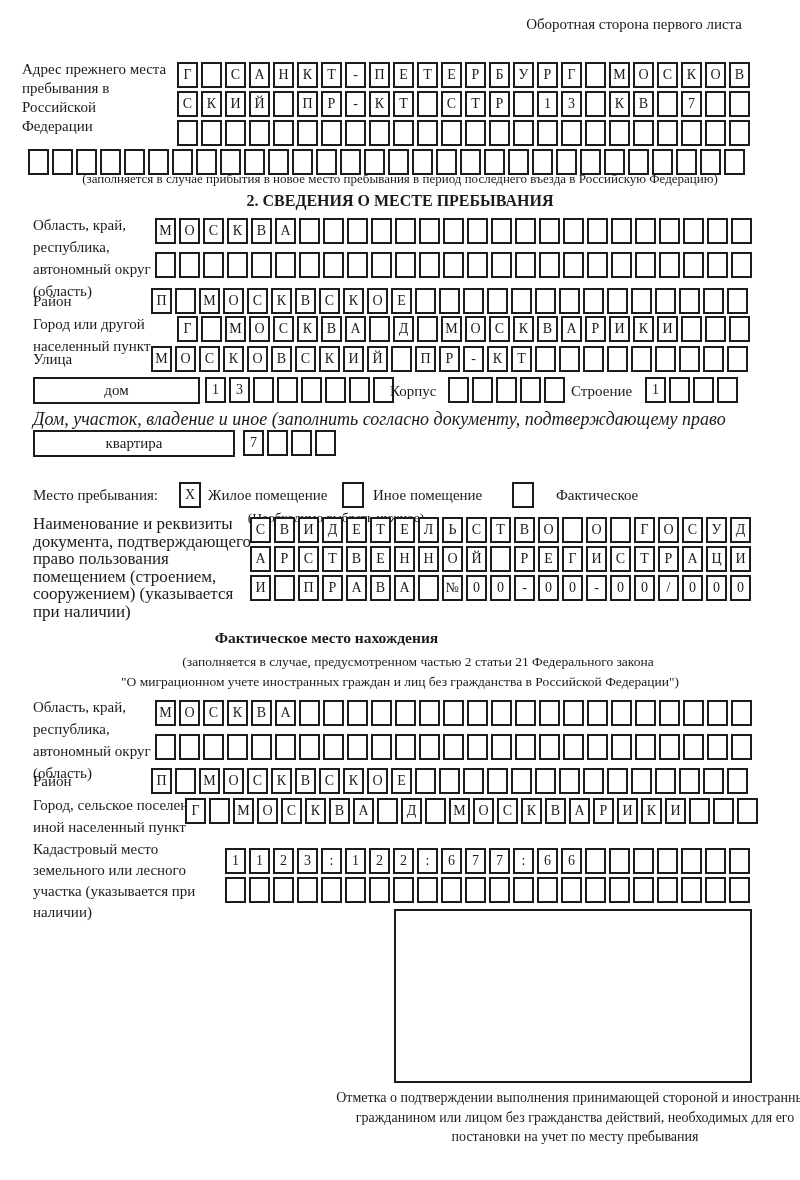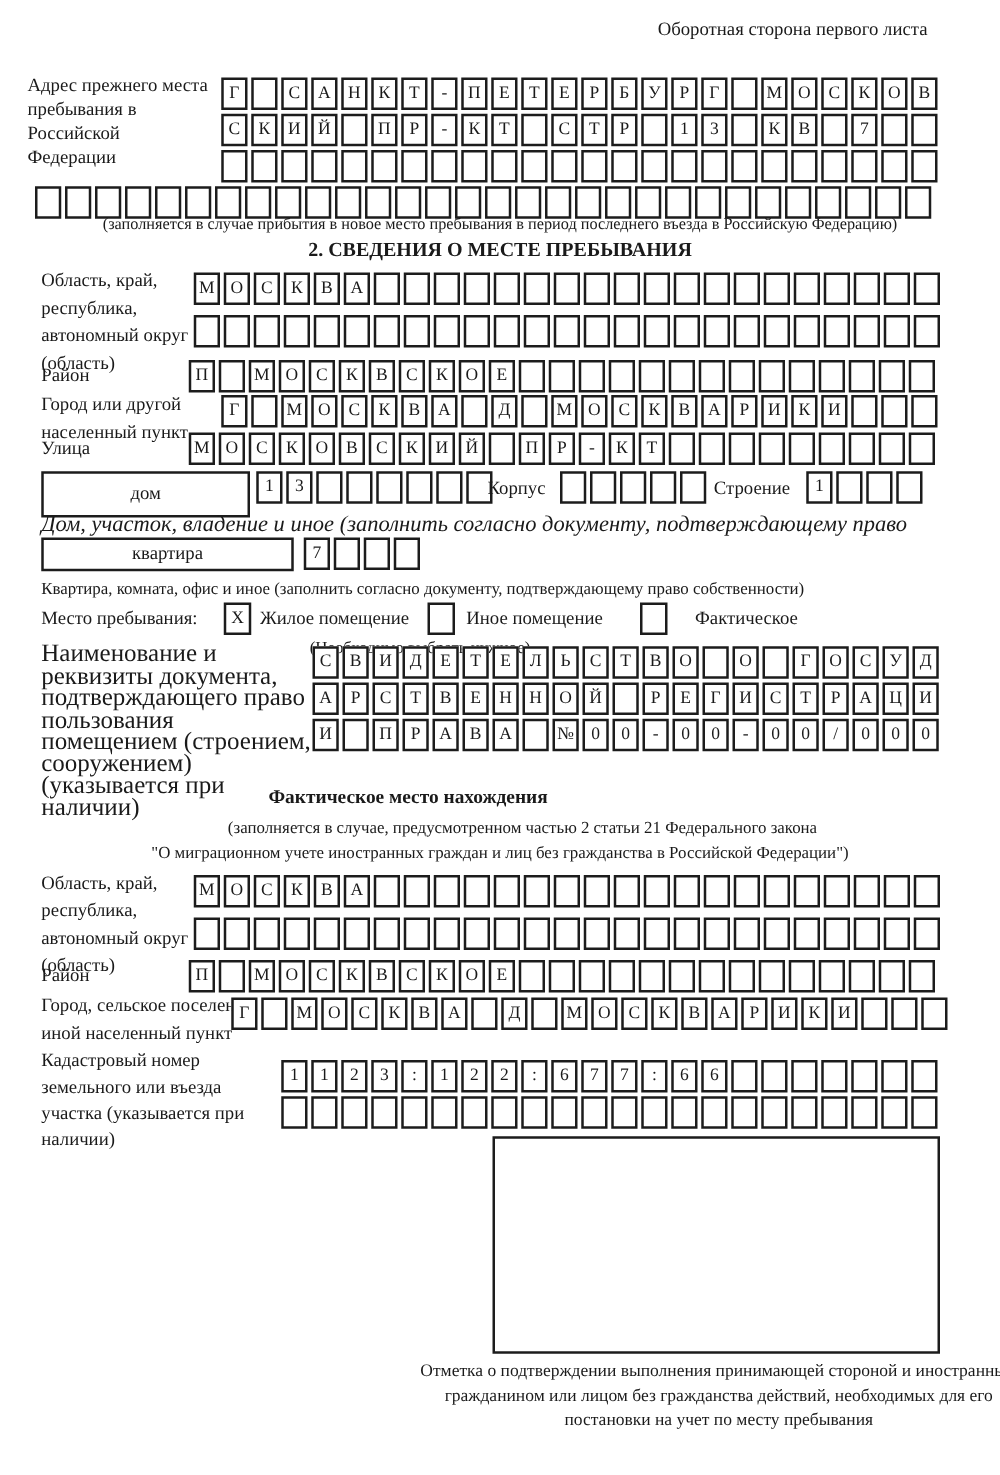--- a/index.html
+++ b/index.html
@@ -297,21 +297,21 @@
       <div class="cell"></div>
       <div class="cell"></div>
       <div class="cell"></div>
       <div class="cell"></div>
       <div class="cell"></div>
       <div class="cell"></div>
       <div class="cell"></div>
       <div class="cell"></div>
     </div>
 
-  <div class="widebox" style="left:33px; top:377px; width:167px; height:37px;">дом</div>
+  <div class="widebox" style="left:33px; top:377px; width:167px; height:27px;">дом</div>
   <div class="cellrow" style="left:205px; top:377px;">
       <div class="cell">1</div>
       <div class="cell">3</div>
       <div class="cell"></div>
       <div class="cell"></div>
       <div class="cell"></div>
       <div class="cell"></div>
       <div class="cell"></div>
       <div class="cell"></div>
     </div>
@@ -332,32 +332,31 @@
     </div>
   <div class="abs" style="left:33px; top:409px; font-size:18px;font-style:italic;">Дом, участок, владение и иное (заполнить согласно документу, подтверждающему право собственности)</div>
 
   <div class="widebox" style="left:33px; top:430px; width:202px; height:27px;">квартира</div>
   <div class="cellrow" style="left:243px; top:430px;">
       <div class="cell">7</div>
       <div class="cell"></div>
       <div class="cell"></div>
       <div class="cell"></div>
     </div>
-  <div class="abs" style="left:33px; top:463px; font-size:13.5px;">Квартира, комната, офис и иное (заполнить согласно документу, подтверждающему право собственности)</div>
 
   <div class="abs lbl" style="left:33px; top:485px;">Место пребывания:</div>
   <div class="checkcell" style="left:179px; top:482px;">X</div>
   <div class="abs lbl" style="left:208px; top:485px;">Жилое помещение</div>
   <div class="checkcell" style="left:342px; top:482px;"></div>
   <div class="abs lbl" style="left:373px; top:485px;">Иное помещение</div>
   <div class="checkcell" style="left:512px; top:482px;"></div>
   <div class="abs lbl" style="left:556px; top:485px;">Фактическое</div>
   <div class="abs center" style="left:56px; top:510px; width:560px; font-size:13.5px;">(Необходимо выбрать нужное)</div>
 
-  <div class="abs" style="left:33px; top:515px; width:218px; font-size:20px; line-height:17.5px;">Наименование и реквизиты документа, подтверждающего право пользования помещением (строением, сооружением) (указывается при наличии)</div>
+  <div class="abs" style="left:33px; top:515px; width:218px; font-size:17px; line-height:17.5px;">Наименование и реквизиты документа, подтверждающего право пользования помещением (строением, сооружением) (указывается при наличии)</div>
   <div class="cellrow" style="left:250px; top:517px;">
       <div class="cell">С</div>
       <div class="cell">В</div>
       <div class="cell">И</div>
       <div class="cell">Д</div>
       <div class="cell">Е</div>
       <div class="cell">Т</div>
       <div class="cell">Е</div>
       <div class="cell">Л</div>
       <div class="cell">Ь</div>
@@ -531,21 +530,21 @@
       <div class="cell">А</div>
       <div class="cell">Р</div>
       <div class="cell">И</div>
       <div class="cell">К</div>
       <div class="cell">И</div>
       <div class="cell"></div>
       <div class="cell"></div>
       <div class="cell"></div>
     </div>
 
-  <div class="abs lbl" style="left:33px; top:839px; width:185px; line-height:21px;">Кадастровый номер земельного или въезда участка (указывается при наличии)</div>
+  <div class="abs lbl" style="left:33px; top:839px; width:185px; line-height:21px;">Кадастровый место земельного или лесного участка (указывается при наличии)</div>
   <div class="cellrow" style="left:225px; top:848px;">
       <div class="cell">1</div>
       <div class="cell">1</div>
       <div class="cell">2</div>
       <div class="cell">3</div>
       <div class="cell">:</div>
       <div class="cell">1</div>
       <div class="cell">2</div>
       <div class="cell">2</div>
       <div class="cell">:</div>

